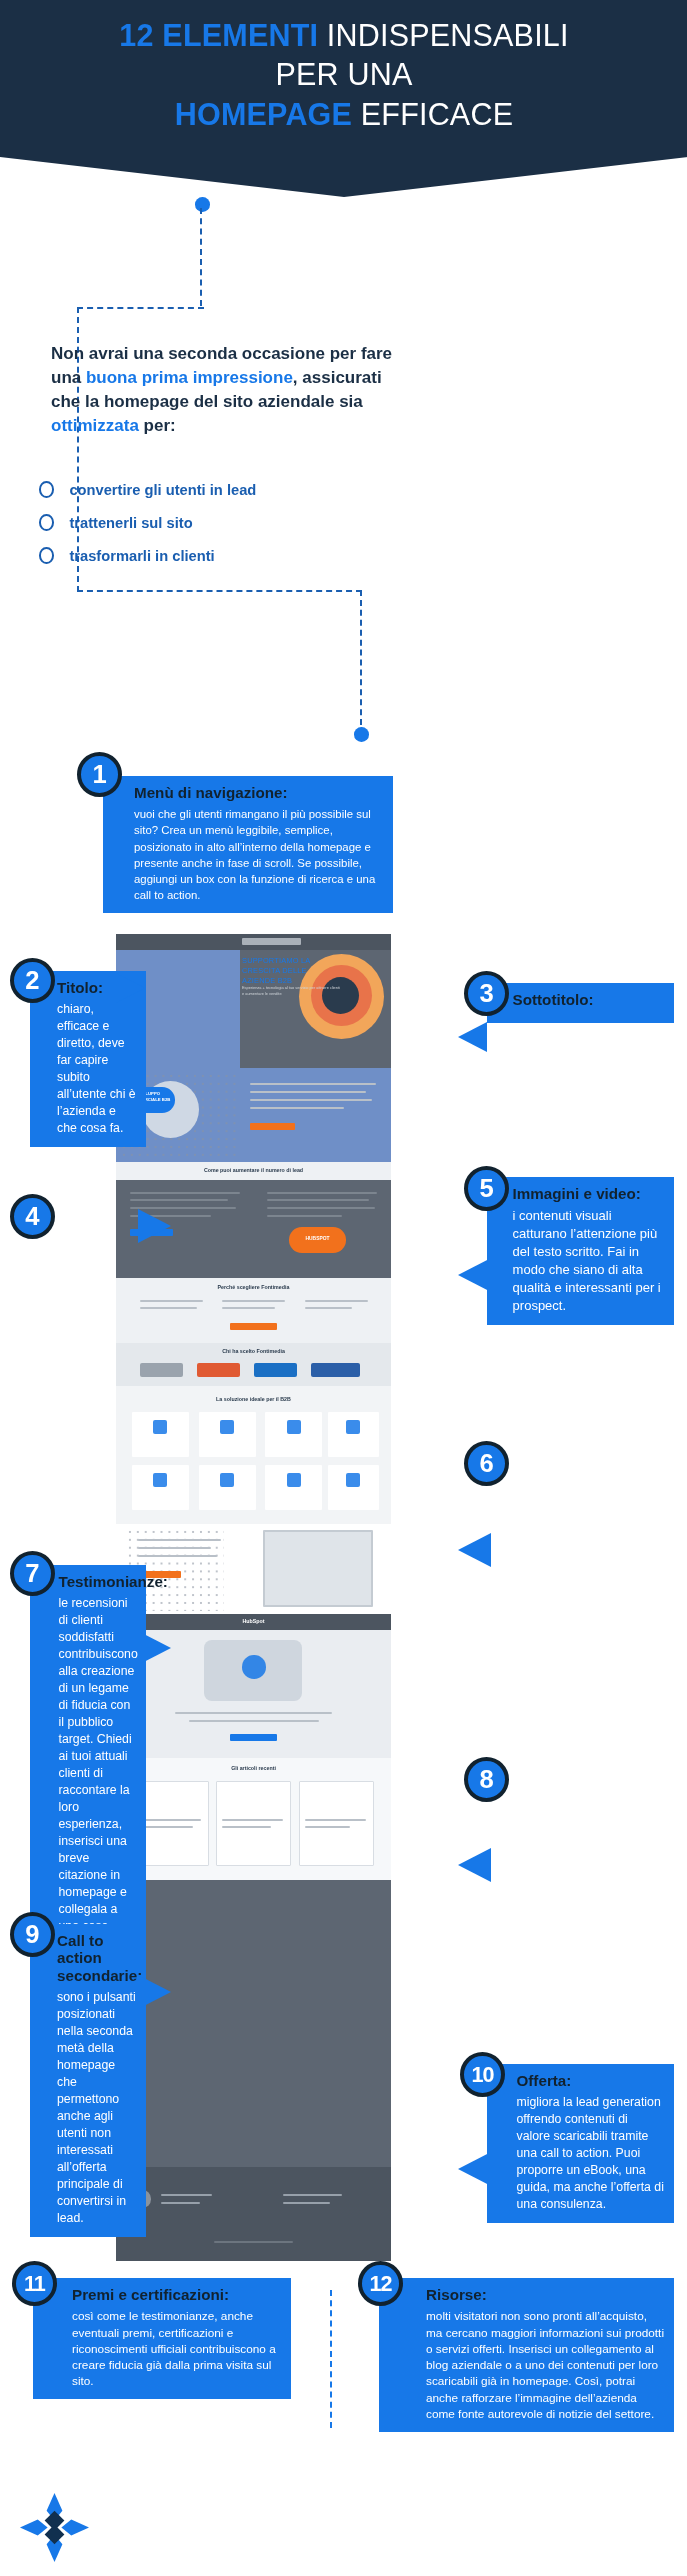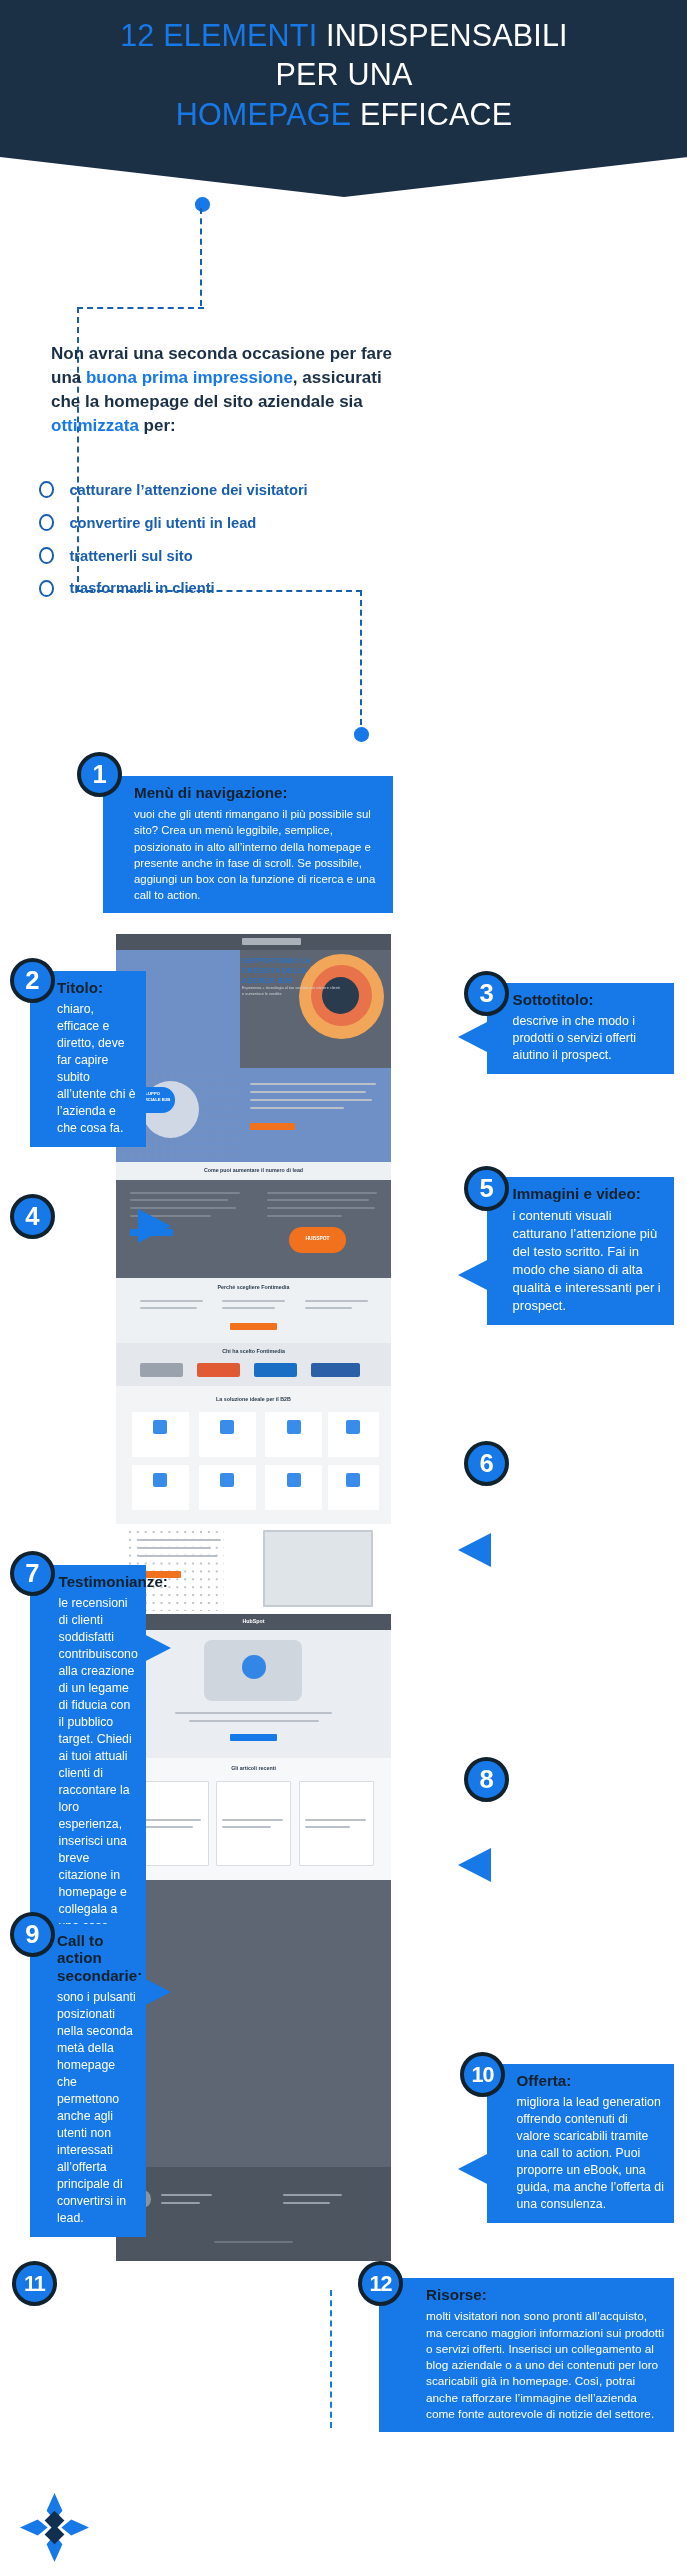--- a/index.html
+++ b/index.html
@@ -29,21 +29,21 @@
     position: absolute;
     left: 0; top: 15.7px;
     width: 688px;
     text-align: center;
     font-size: 30.5px;
     line-height: 1.30;
     letter-spacing: 0.2px;
     font-weight: 400;
     color: #ffffff;
   }
-  .hl { color: #1778e8; }
+  .hl { color: #1778e8; font-weight: bold; }
 
   
   .dot {
     position: absolute;
     width: 14.7px; height: 14.7px;
     border-radius: 50%;
     background: #1778e8;
   }
   .vline {
     position: absolute;
@@ -201,24 +201,20 @@
   <div class="vline" style="left:360px; top:590px; height:145px;"></div>
   <div class="dot" style="left:354px; top:727px;"></div>
 
   <div class="intro-text">
     <span>Non avrai una seconda occasione per fare una </span><span class="hl2">buona prima impressione</span><span>, assicurati che la homepage del sito aziendale sia </span><span class="hl2">ottimizzata</span><span> per:</span>
   </div>
 
   <div class="bullet-list">
     <div class="bullet-row">
       <span class="bullet-ring"></span>
-      <span class="bullet-label">catturare l’attenzione dei visitatori</span>
-    </div>
-    <div class="bullet-row">
-      <span class="bullet-ring"></span>
       <span class="bullet-label">convertire gli utenti in lead</span>
     </div>
     <div class="bullet-row">
       <span class="bullet-ring"></span>
       <span class="bullet-label">trattenerli sul sito</span>
     </div>
     <div class="bullet-row">
       <span class="bullet-ring"></span>
       <span class="bullet-label">trasformarli in clienti</span>
     </div>
@@ -355,21 +351,20 @@
     <div class="card-title">Titolo:</div>
     <div class="card-body" style="font-size:12.3px;">chiaro, efficace e diretto, deve far capire subito all’utente chi è l’azienda e che cosa fa.</div>
   </div>
   <div class="badge" style="left:9.8px; top:958px;">
     <span>2</span>
   </div>
 
   <div class="ptr" style="left:458px; top:1022px; border-top:15.7px solid transparent; border-bottom:15.7px solid transparent; border-right:29.5px solid #1778e8;"></div>
   <div class="card" style="left:487px; top:983px; width:187px; padding-left:25.6px;">
     <div class="card-title">Sottotitolo:</div>
-    <div class="card-body" style="font-size:12.3px;">descrive in che modo i prodotti o servizi offerti aiutino il prospect.</div>
   </div>
   <div class="badge" style="left:464px; top:971px;">
     <span>3</span>
   </div>
 
   <div class="ptr" style="left:138px; top:1209px; border-top:17.7px solid transparent; border-bottom:17.7px solid transparent; border-left:33px solid #1778e8;"></div>
   <div class="badge" style="left:9.8px; top:1194px;">
     <span>4</span>
   </div>
 
@@ -414,20 +409,24 @@
   <div class="card" style="left:487px; top:2064px; width:187px; padding-left:29.5px;">
     <div class="card-title">Offerta:</div>
     <div class="card-body" style="font-size:12.3px;">migliora la lead generation offrendo contenuti di valore scaricabili tramite una call to action. Puoi proporre un eBook, una guida, ma anche l’offerta di una consulenza.</div>
   </div>
   <div class="badge two-dig" style="left:460px; top:2052px;">
     <span>10</span>
   </div>
 
   <div class="vline" style="left:330px; top:2290px; height:138px; border-color:#1778e8;"></div>
 
+  <div class="card" style="left:33px; top:2278px; width:258px; padding-left:39px;">
+    <div class="card-title">Premi e certificazioni:</div>
+    <div class="card-body" style="font-size:11.8px;">così come le testimonianze, anche eventuali premi, certificazioni e riconoscimenti ufficiali contribuiscono a creare fiducia già dalla prima visita sul sito.</div>
+  </div>
   <div class="badge two-dig" style="left:11.8px; top:2261px;">
     <span>11</span>
   </div>
 
   <div class="card" style="left:379px; top:2278px; width:295px; padding-left:47px;">
     <div class="card-title">Risorse:</div>
     <div class="card-body" style="font-size:11.8px;">molti visitatori non sono pronti all’acquisto, ma cercano maggiori informazioni sui prodotti o servizi offerti. Inserisci un collegamento al blog aziendale o a uno dei contenuti per loro scaricabili già in homepage. Così, potrai anche rafforzare l’immagine dell’azienda come fonte autorevole di notizie del settore.</div>
   </div>
   <div class="badge two-dig" style="left:358px; top:2261px;">
     <span>12</span>

